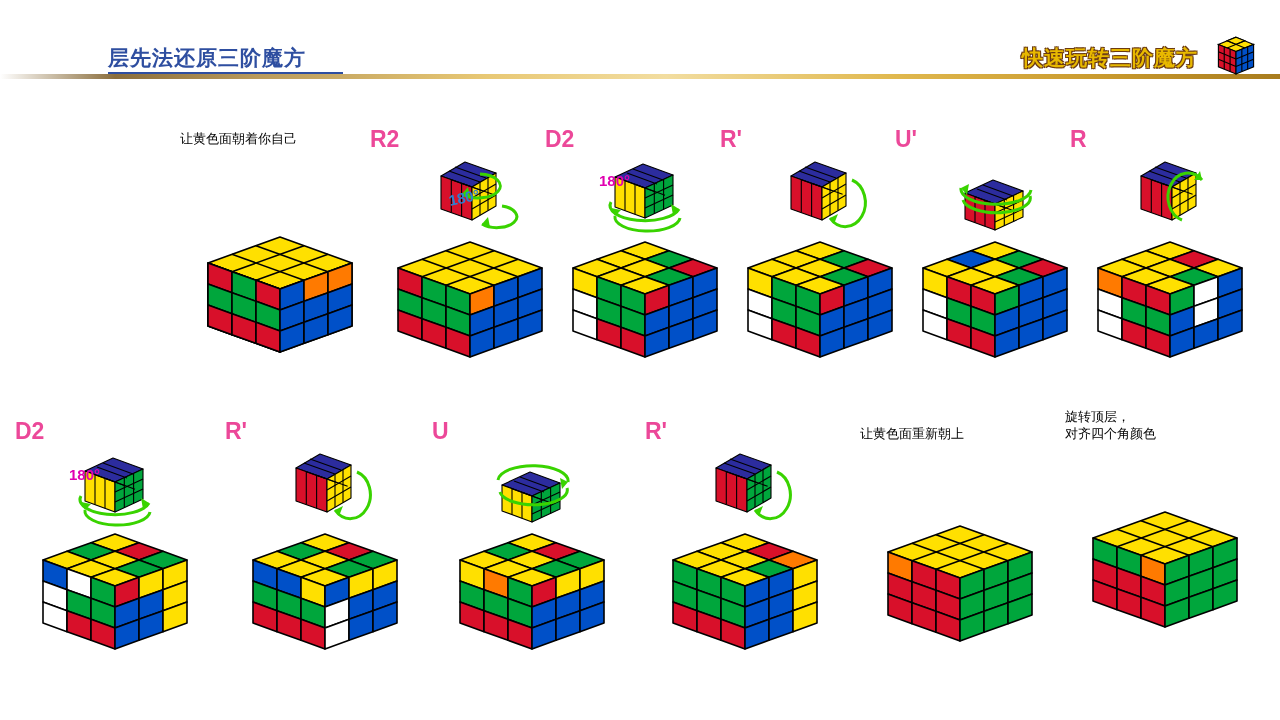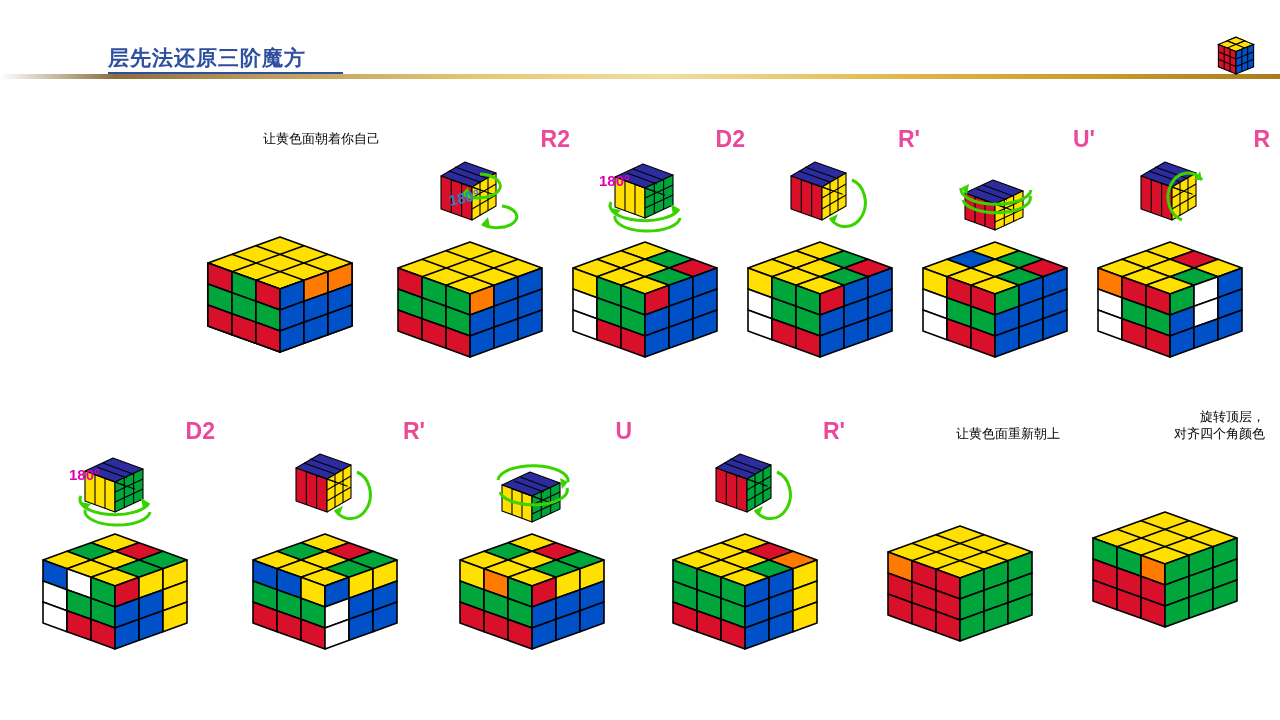--- a/index.html
+++ b/index.html
@@ -27,21 +27,21 @@
   }
   .header-right {
     position: absolute; right: 82px; top: 44px;
     font-size: 21px; font-weight: bold; color: #e8b900;
     letter-spacing: 1px;
     text-shadow: -1px -1px 0 #6b3a12, 1px -1px 0 #6b3a12, -1px 1px 0 #6b3a12, 1px 1px 0 #6b3a12;
   }
   .logo-cube {
     position: absolute; right: 20px; top: 34px; width: 48px; height: 48px;
   }
-  .cell { position: absolute; text-align: right; }
+  .cell { position: absolute; text-align: left; }
   .move-label {
     font-size: 23px; font-weight: bold; color: #ec4899; height: 26px; line-height: 26px;
     white-space: nowrap;
   }
   .note-label {
     font-size: 13px; color: #000; line-height: 17px; white-space: nowrap;
   }
   .small-cube-wrap { position: relative; height: 86px; }
   .big-cube-wrap { position: relative; height: 120px; }
 
@@ -53,20 +53,21 @@
 </head>
 <body>
 
 <div class="slide">
 
   <div class="header-left">
     <span>层先法还原三阶魔方</span>
     <span class="uline"></span>
   </div>
   <div class="header-bar"></div>
+  <div class="header-right">快速玩转三阶魔方</div>
 
   <svg class="logo-cube" viewBox="0 0 60 60">
     <g stroke="#000" stroke-width="1.4">
 
       <polygon points="30,4 52,13 30,22 8,13" fill="#FFE000"></polygon>
       <polygon points="30,4 41,8.5 30,13 19,8.5" fill="#FFE000"></polygon>
       <line x1="19" y1="8.5" x2="41" y2="17.5"></line>
       <line x1="41" y1="8.5" x2="19" y2="17.5"></line>
 
       <polygon points="8,13 30,22 30,50 8,41" fill="#D8102A"></polygon>

